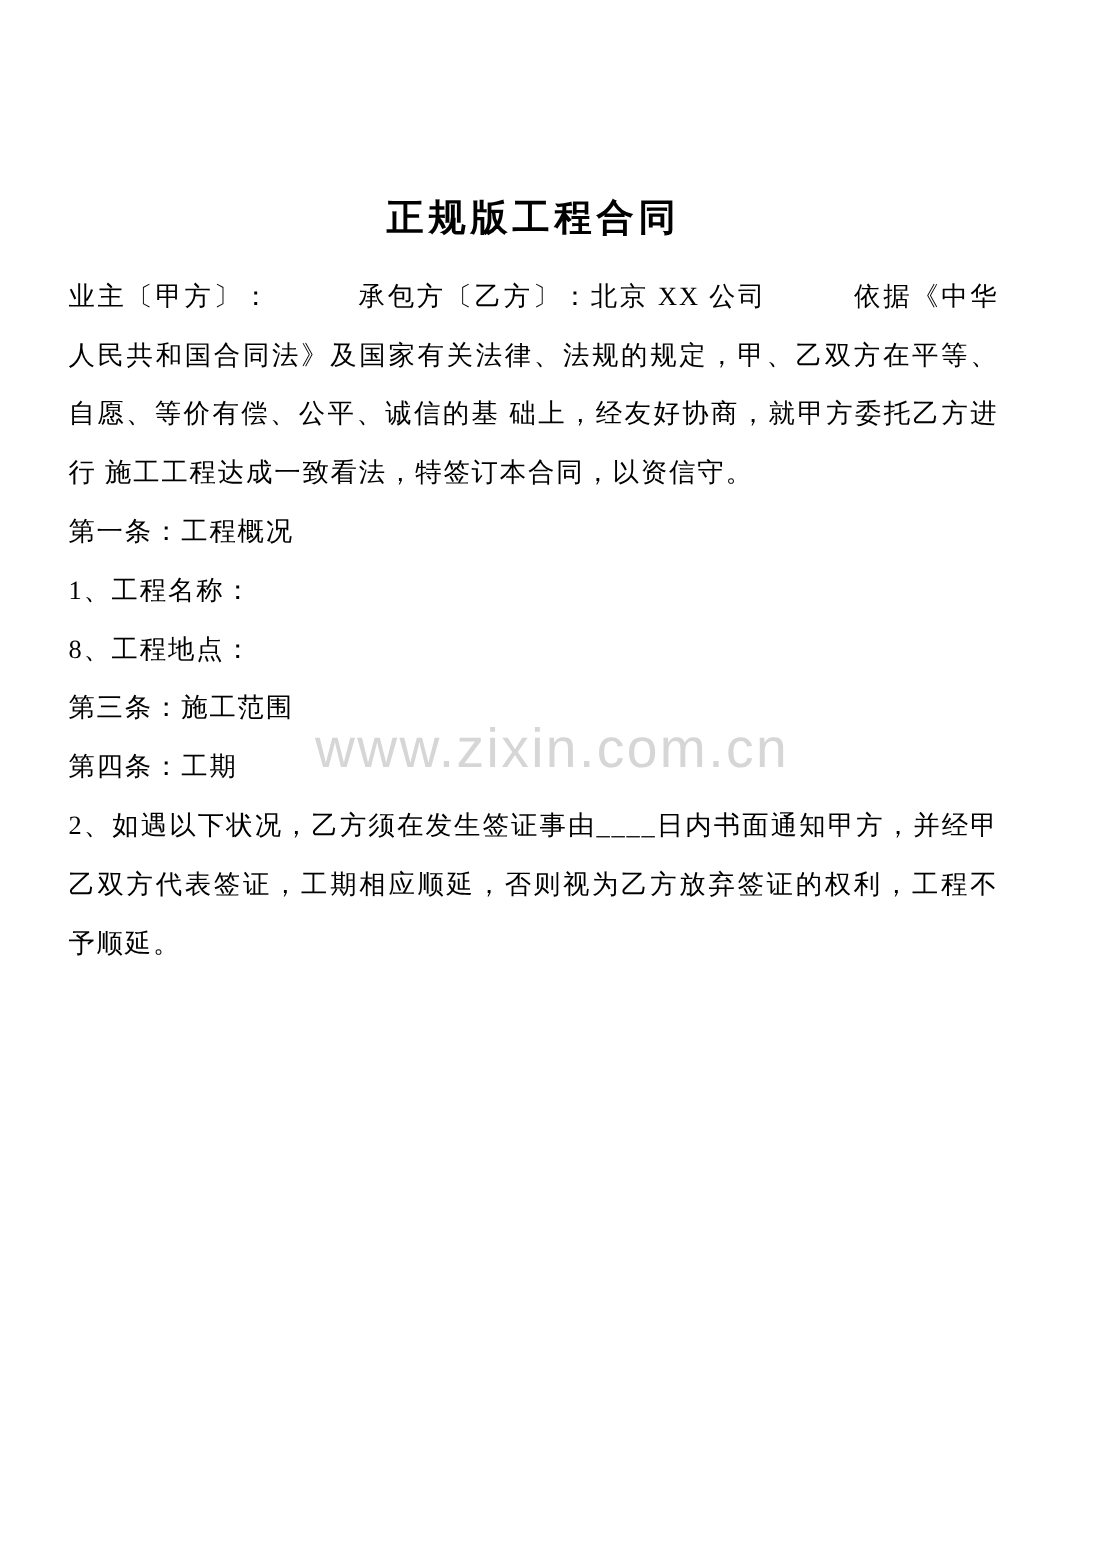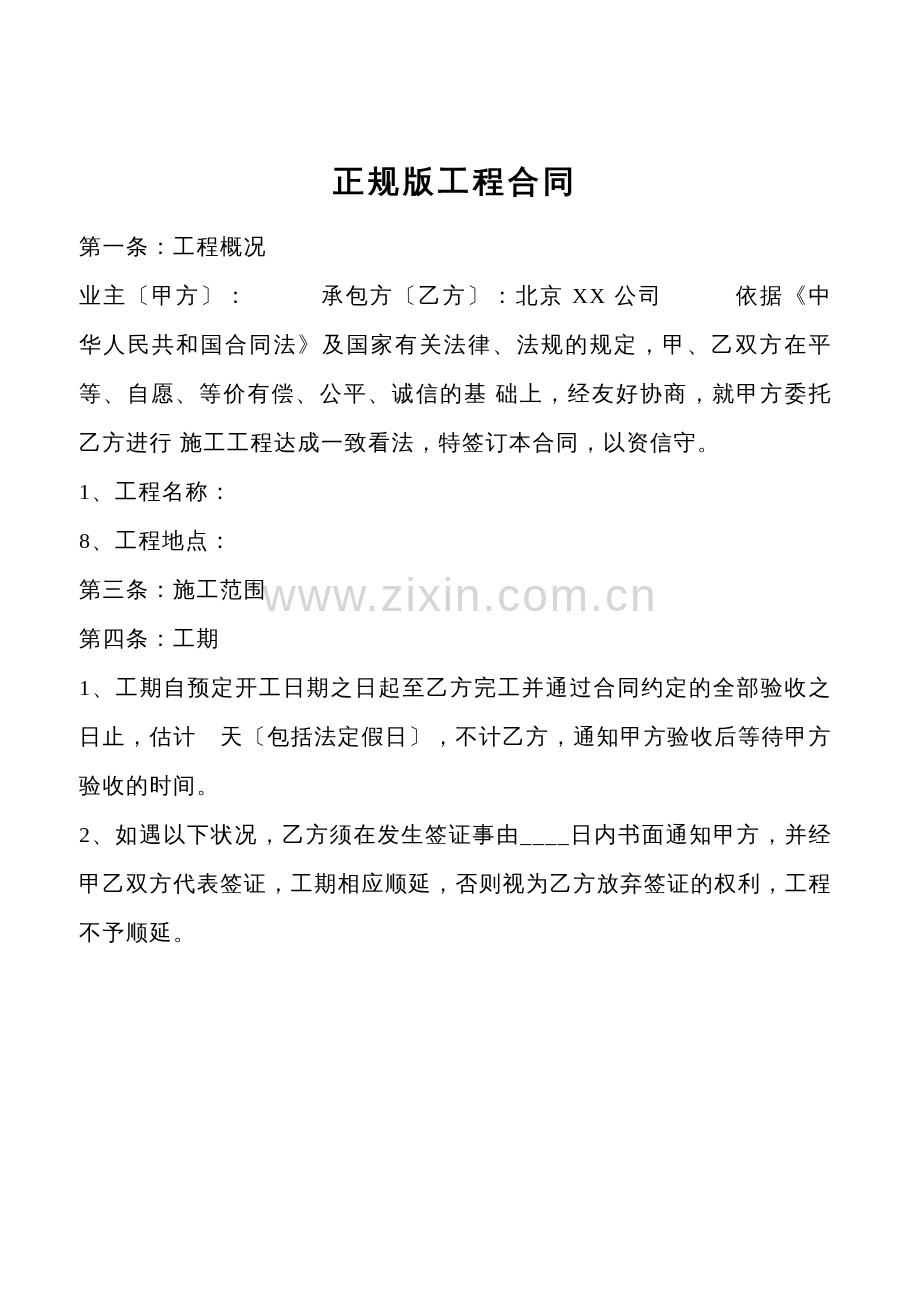--- a/index.html
+++ b/index.html
@@ -7,35 +7,35 @@
   body {
     width: 920px;
     height: 1302px;
     position: relative;
     overflow: hidden;
     color: #000000;
     font-family: "Liberation Serif", "DejaVu Serif", serif;
   }
   .watermark {
     position: absolute;
-    top: 568px;
+    top: 596px;
     left: 0;
     width: 100%;
     text-align: center;
     font-size: 46px;
     letter-spacing: 2px;
     color: #d6d6d6;
     z-index: 0;
     font-family: "Liberation Sans", "DejaVu Sans", sans-serif;
     user-select: none;
   }
   .page {
     position: relative;
     z-index: 1;
-    padding: 158px 88px 0 79px;
+    padding: 158px 88px 0 57px;
   }
   .doc-title {
     text-align: center;
     font-size: 31px;
     font-weight: bold;
     letter-spacing: 4px;
     line-height: 48px;
     margin-bottom: 16px;
   }
   .para {
@@ -48,22 +48,21 @@
 </style>
 </head>
 <body>
 
 <div class="watermark">www.zixin.com.cn</div>
 
 <div class="page">
 
   <h1 class="doc-title">正规版工程合同</h1>
 
+  <p class="para">业主〔甲方〕：　　　承包方〔乙方〕：北京 XX 公司　　　依据《中华人民共和国合同法》及国家有关法律、法规的规定，甲、乙双方在平等、自愿、等价有偿、公平、诚信的基 础上，经友好协商，就甲方委托乙方进行 施工工程达成一致看法，特签订本合同，以资信守。</p>
   <p class="para">第一条：工程概况</p>
-  <p class="para">业主〔甲方〕：　　　承包方〔乙方〕：北京 XX 公司　　　依据《中华人民共和国合同法》及国家有关法律、法规的规定，甲、乙双方在平等、自愿、等价有偿、公平、诚信的基 础上，经友好协商，就甲方委托乙方进行 施工工程达成一致看法，特签订本合同，以资信守。</p>
   <p class="para">1、工程名称：</p>
   <p class="para">8、工程地点：</p>
   <p class="para">第三条：施工范围</p>
   <p class="para">第四条：工期</p>
-  <p class="para">1、工期自预定开工日期之日起至乙方完工并通过合同约定的全部验收之日止，估计　天〔包括法定假日〕，不计乙方，通知甲方验收后等待甲方验收的时间。</p>
   <p class="para">2、如遇以下状况，乙方须在发生签证事由____日内书面通知甲方，并经甲乙双方代表签证，工期相应顺延，否则视为乙方放弃签证的权利，工程不予顺延。</p>
 
 </div>
 
 </body></html>

